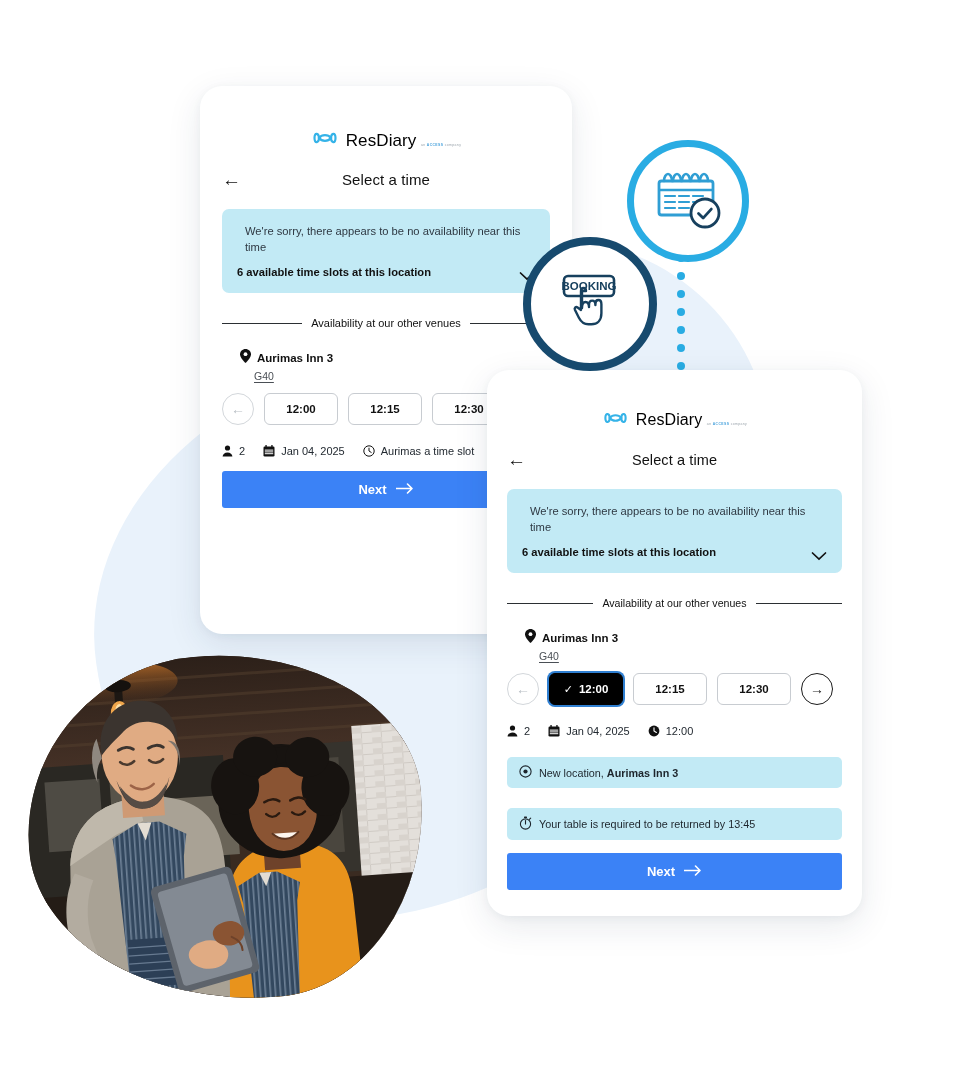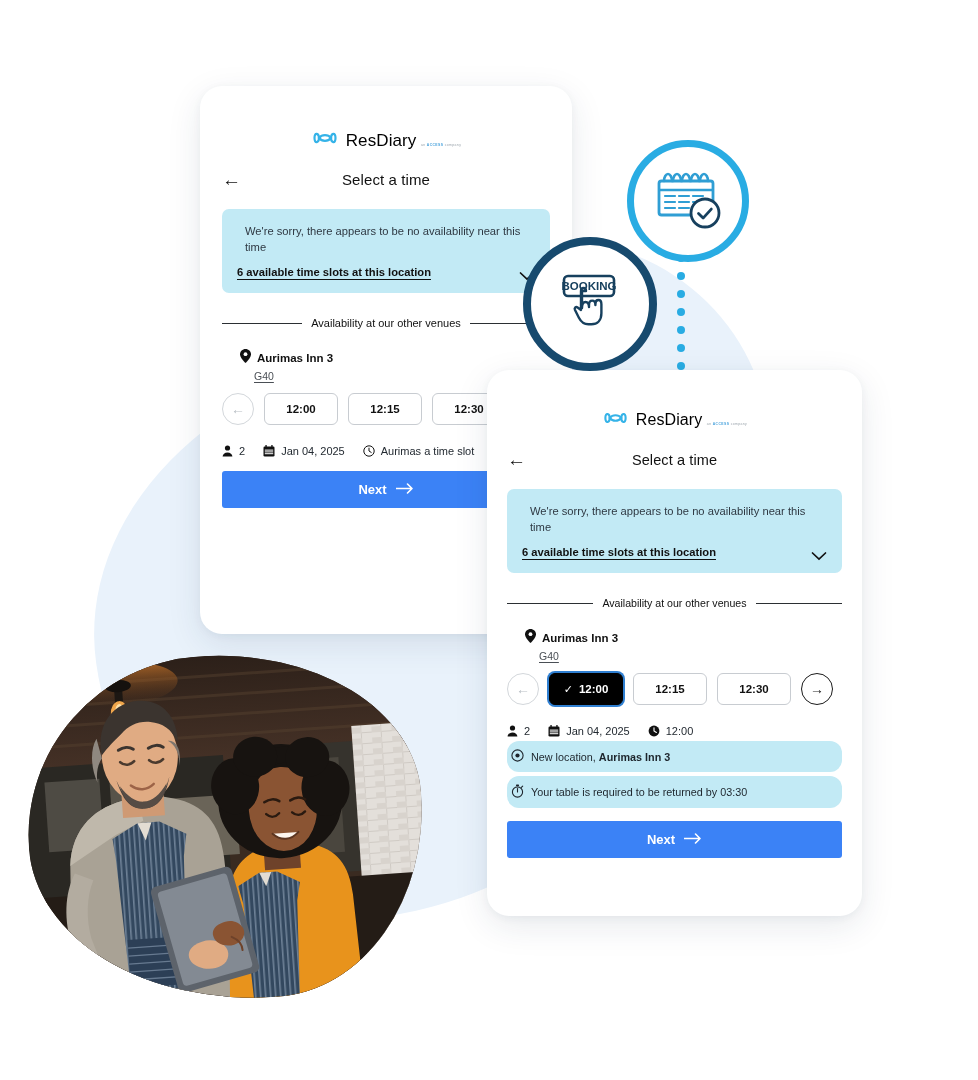--- a/index.html
+++ b/index.html
@@ -72,21 +72,21 @@
 
   
   .notice{
     background:#c2eaf5;border-radius:7px;margin-top:20px;
     padding:14px 15px 15px 15px;
   }
   .notice-text{font-size:11.2px;line-height:1.45;color:#2e3842;margin-left:8px;}
   .notice-link-row{display:flex;align-items:center;margin-top:11px;}
   .notice-link{
     flex:1;font-size:11.2px;font-weight:700;color:#111;
-    text-decoration:underline;text-underline-offset:2.5px;cursor:pointer;
+    text-underline-offset:2.5px;cursor:pointer;
   }
   .chev{width:16px;height:10px;flex:none;}
 
   
   .divider{display:flex;align-items:center;margin-top:24px;gap:9px;}
   .divider .line{flex:1;height:1px;background:#2b2f33;}
   .divider .label{font-size:11px;font-weight:400;color:#111;white-space:nowrap;}
   #card-front .divider .label{font-size:10.6px;}
 
   
@@ -117,21 +117,21 @@
   }
   .slot .tick{font-size:11px;line-height:1;}
 
   
   .meta-row{display:flex;align-items:center;gap:18px;margin-top:20px;}
   .meta{display:flex;align-items:center;gap:6px;font-size:11px;color:#232a31;white-space:nowrap;}
   .meta .val{font-weight:400;}
 
   
   .infobar{
-    background:#c2eaf5;border-radius:12px;margin-top:4px;padding:8px 4px;
+    background:#c2eaf5;border-radius:5px;margin-top:20px;padding:8px 12px;
     display:flex;align-items:center;gap:7px;font-size:10.8px;color:#1d252c;
   }
   .infobar b{font-weight:700;}
 
   
   .next-btn{
     margin-top:13px;background:#3b82f6;border-radius:3px;height:37px;
     display:flex;align-items:center;justify-content:center;gap:9px;
     color:#fff;font-size:13px;font-weight:700;cursor:pointer;
   }
@@ -422,21 +422,21 @@
 
     <div class="infobar">
       <span>
         <svg width="13" height="14" viewBox="0 0 13 14">
             <circle cx="6.5" cy="8" r="5.1" fill="none" stroke="#1d252c" stroke-width="1.1"></circle>
             <path d="M6.5 4.6V8" fill="none" stroke="#1d252c" stroke-width="1.1" stroke-linecap="round"></path>
             <rect x="5" y="0.4" width="3" height="1.6" rx="0.6" fill="#1d252c"></rect>
             <path d="M10.4 3.4l1.3-1.3" stroke="#1d252c" stroke-width="1.1" stroke-linecap="round"></path>
           </svg>
       </span>
-      <span><span>Your table is required to be returned by 03:30</span><b></b></span>
+      <span><span>Your table is required to be returned by 13:45</span><b></b></span>
     </div>
 
     <div class="next-btn">
       <span>Next</span>
       <span>
         <svg width="18" height="11" viewBox="0 0 18 11">
             <path d="M0.5 5.5h15M11.5 1l4.5 4.5L11.5 10" fill="none" stroke="#fff" stroke-width="1.6" stroke-linecap="round" stroke-linejoin="round"></path>
           </svg>
       </span>
     </div>

